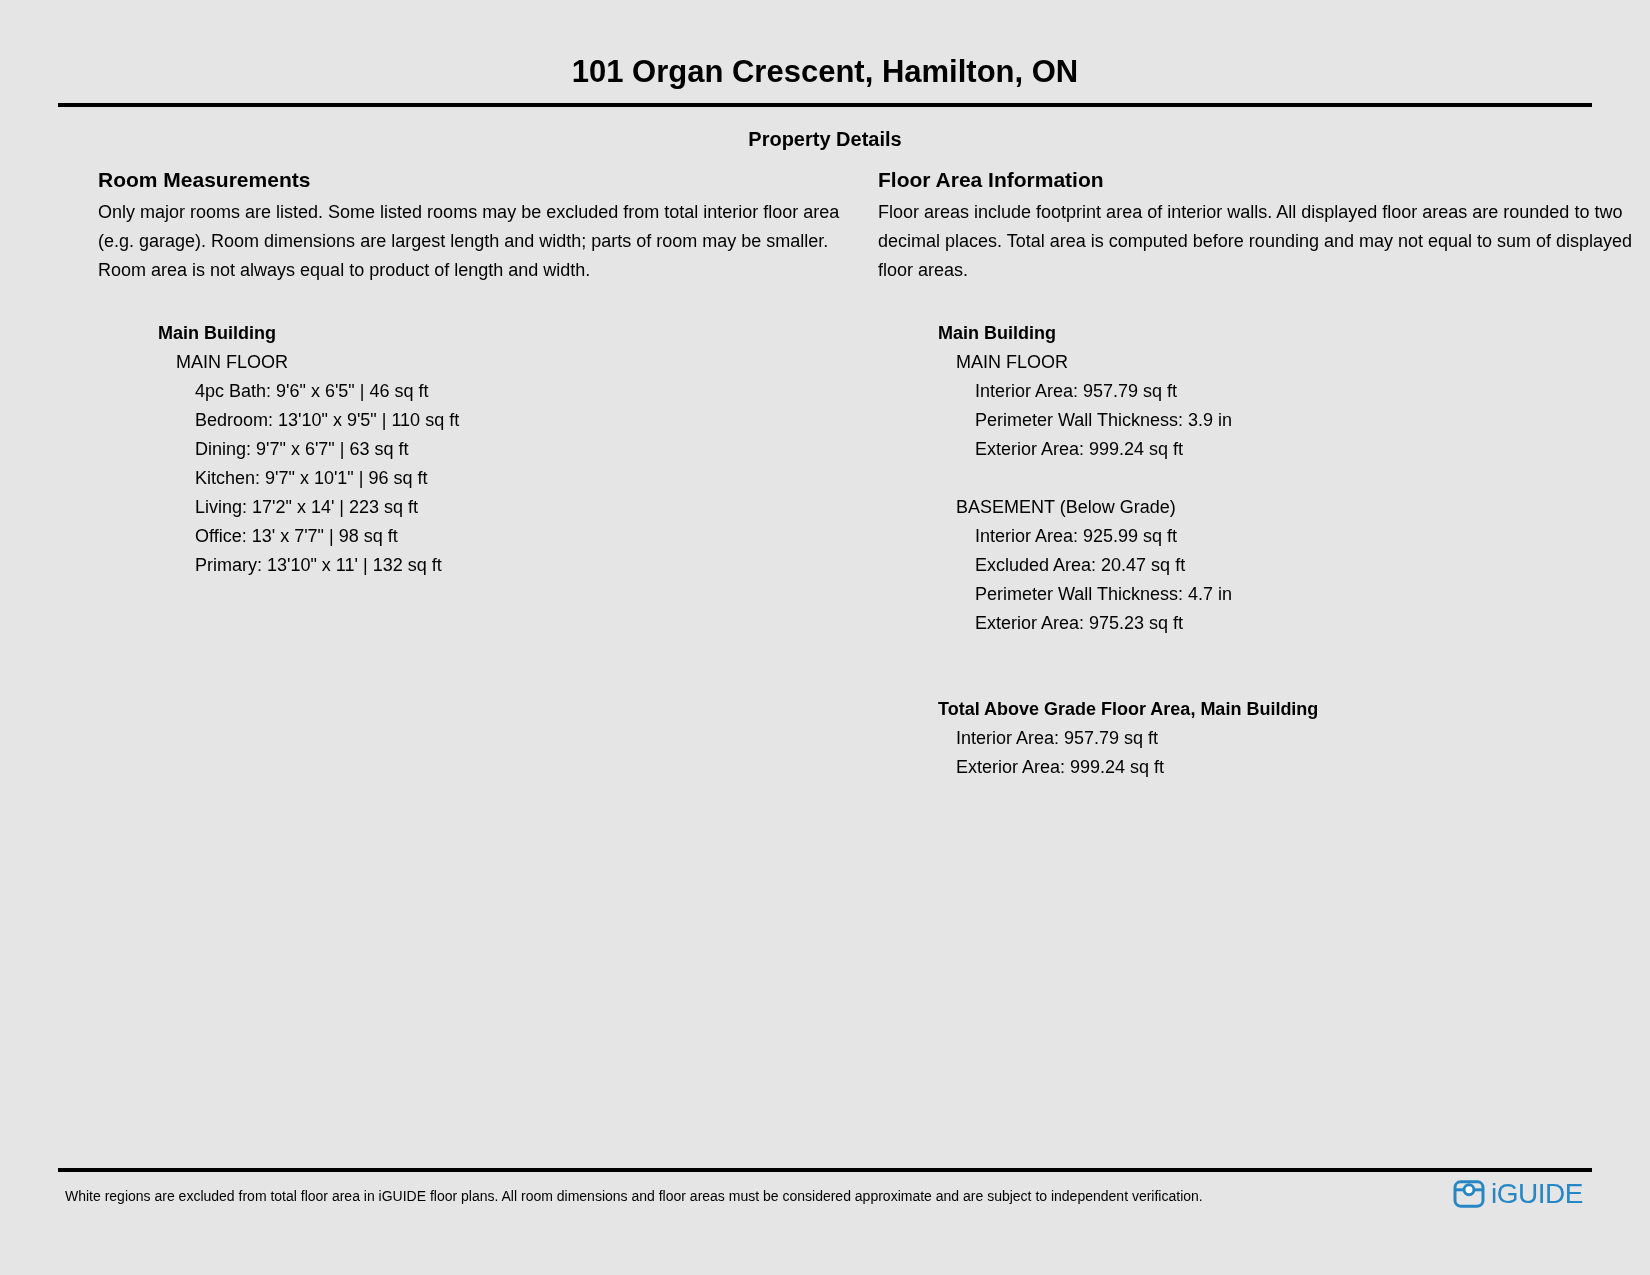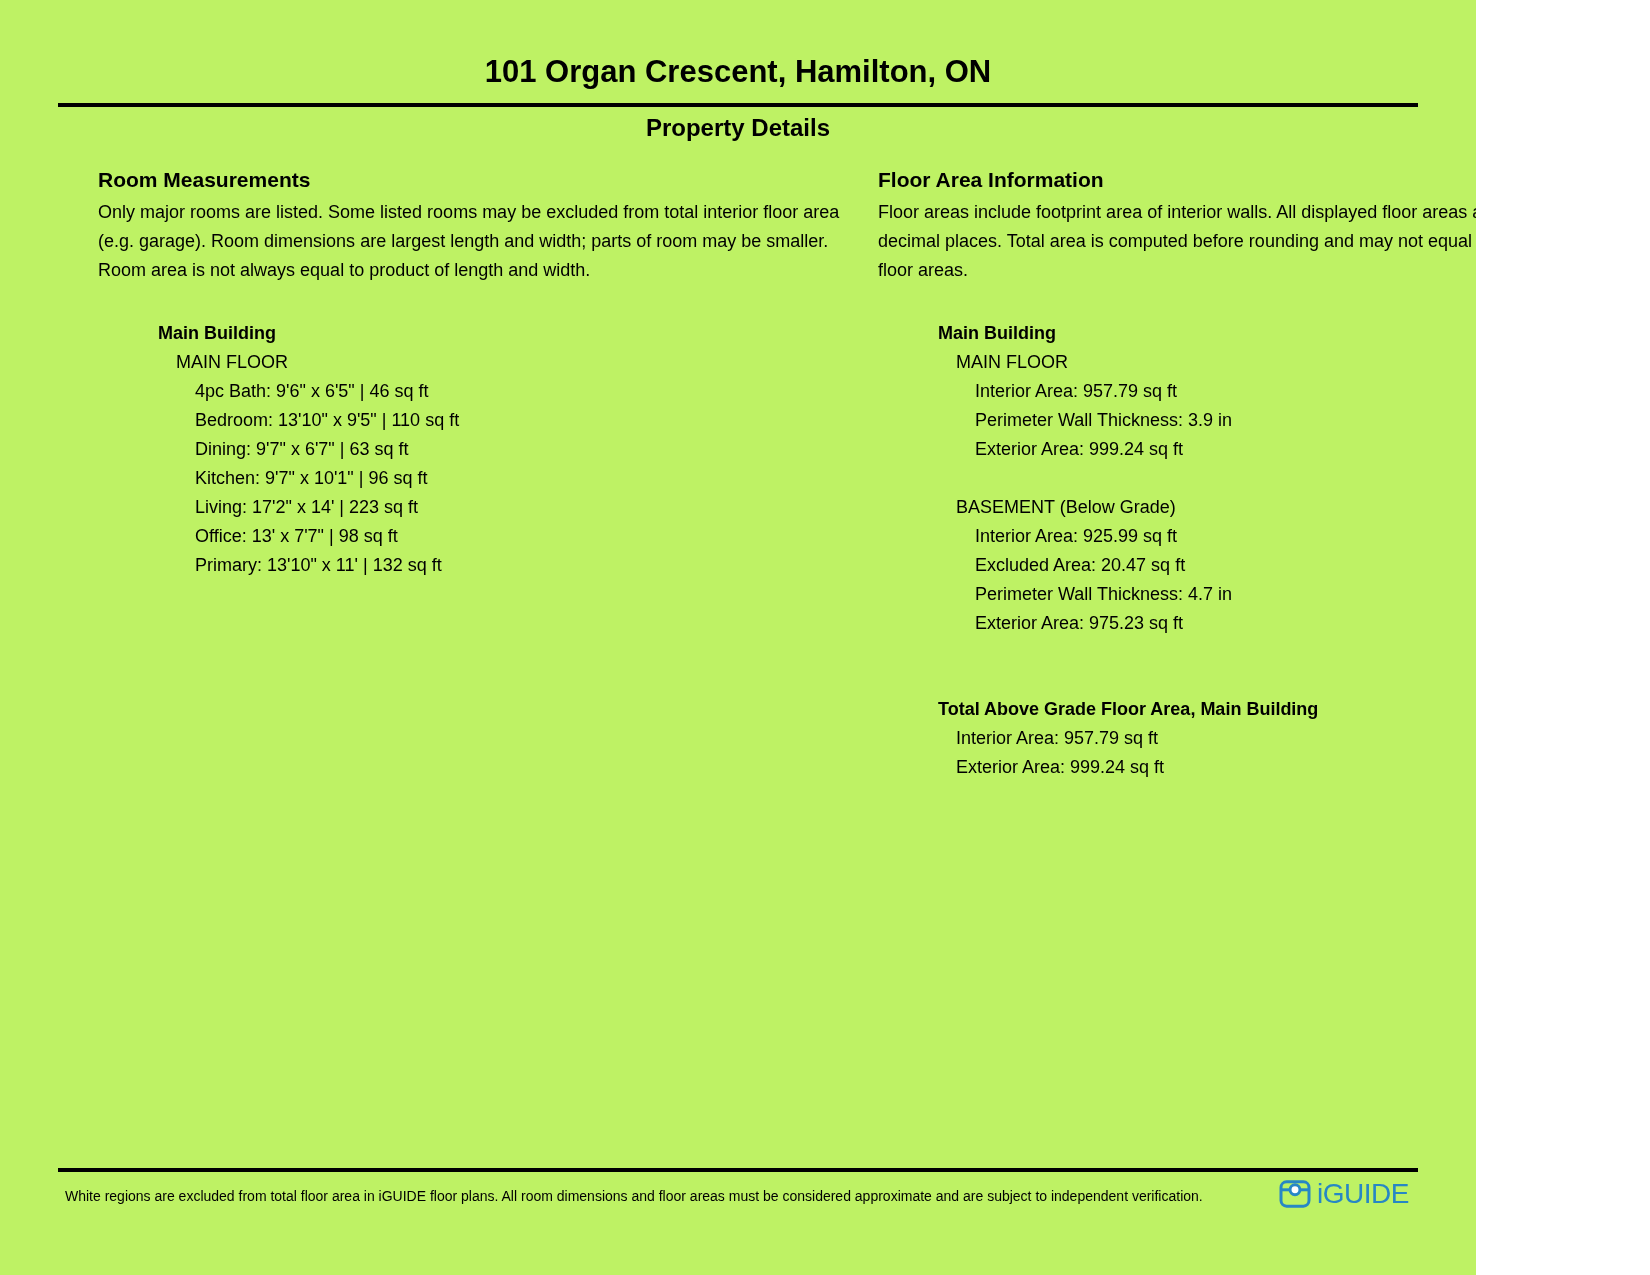--- a/index.html
+++ b/index.html
@@ -1,40 +1,40 @@
 <!DOCTYPE html>
 <html><head>
 <meta charset="utf-8">
 <style>
   html, body { margin: 0; padding: 0; background: #ffffff; }
   .page {
     position: relative;
-    width: 1476px;
+    width: 1650px;
     height: 1275px;
-    background: #bef264;
+    background: #e5e5e5;
     font-family: "Liberation Sans", sans-serif;
     color: #000000;
     overflow: hidden;
   }
   .title {
     padding-top: 54px;
     text-align: center;
     font-size: 31px;
     font-weight: bold;
     line-height: 36px;
   }
   .rule {
     height: 4px;
     background: #000000;
     margin: 13px 58px 0 58px;
   }
   .subtitle {
-    margin-top: 7px;
+    margin-top: 18px;
     text-align: center;
-    font-size: 24px;
+    font-size: 20px;
     font-weight: bold;
     line-height: 28px;
   }
   .col {
     position: absolute;
     top: 165px;
     font-size: 18px;
     line-height: 29px;
     margin-left: 28px;
   }

